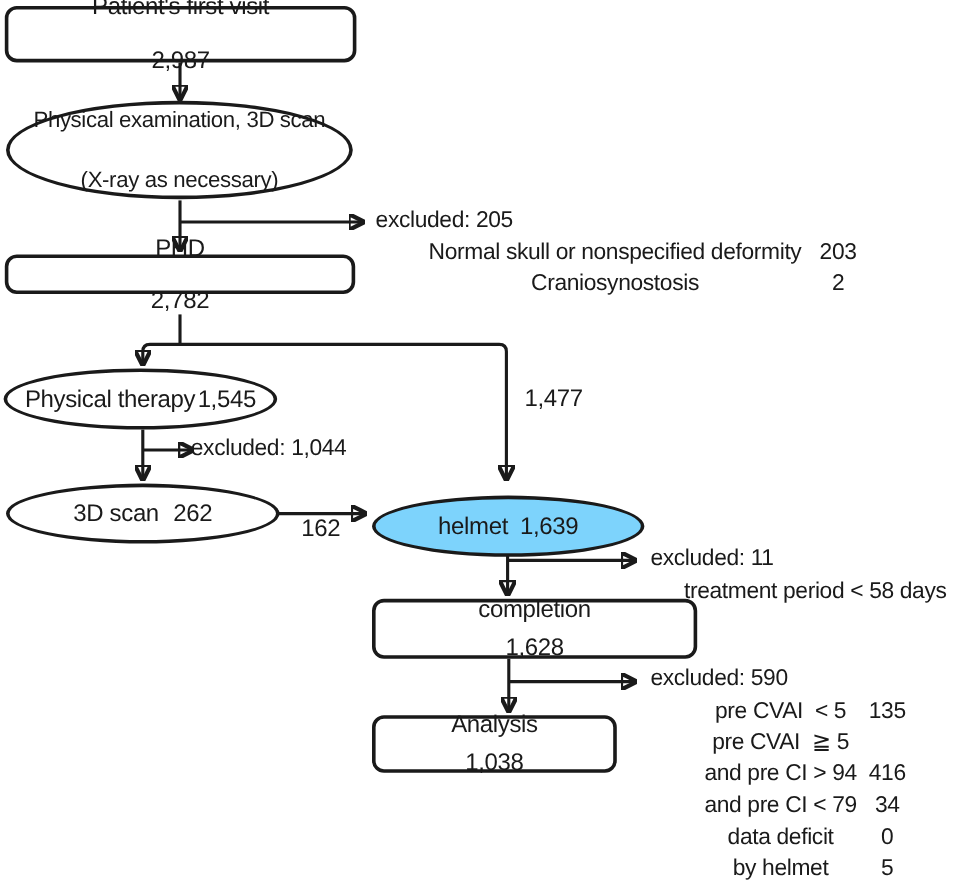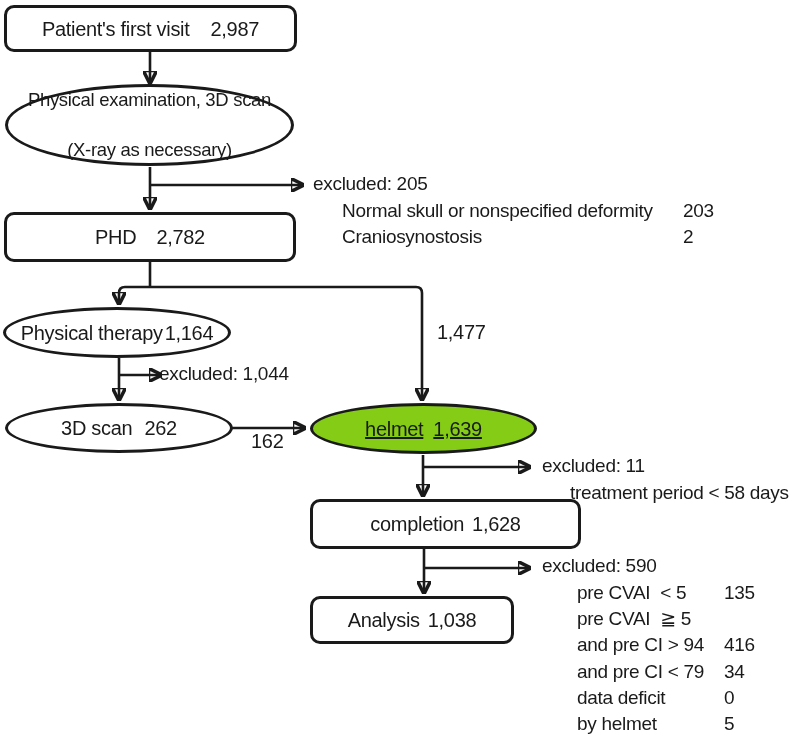--- a/index.html
+++ b/index.html
@@ -7,37 +7,37 @@
     position:relative;width:800px;height:737px;background:#ffffff;
     font-family:"Liberation Sans", sans-serif;color:#1a1a1a;overflow:hidden;
   }
   svg.connectors{position:absolute;left:0;top:0;width:800px;height:737px;}
   svg.connectors path{fill:none;stroke:#1a1a1a;stroke-width:2.6;}
   .node{
     position:absolute;box-sizing:border-box;border:3px solid #1a1a1a;background:#fff;
     display:flex;align-items:center;justify-content:center;
     font-size:20px;letter-spacing:-0.3px;white-space:nowrap;line-height:1.2;
   }
-  .rect{border-radius:10px;}
+  .rect{border-radius:10px;flex-direction:column;}
   .ellipse{border-radius:50%;gap:24px;}
   .node.multiline{flex-direction:column;font-size:18.5px;line-height:1.4;}
   .node .count{display:inline-block;}
   .ann{position:absolute;font-size:19px;letter-spacing:-0.3px;white-space:pre;line-height:20px;}
   .edge-label{position:absolute;font-size:20px;letter-spacing:-0.3px;white-space:nowrap;}
-  .xlist{position:absolute;display:grid;font-size:19px;letter-spacing:-0.3px;white-space:pre;}
+  .xlist{position:absolute;display:grid;font-size:19px;letter-spacing:-0.3px;white-space:pre;text-align:center;}
   .xlist span{display:block;}
   #excl-exam-list{left:342px;top:198px;grid-template-columns:341px auto;grid-auto-rows:26px;line-height:26px;}
   #excl-completion-list{left:577px;top:580px;grid-template-columns:147px auto;grid-auto-rows:26.2px;line-height:26.2px;}
   
   #node-first-visit{left:4px;top:5px;width:293px;height:47px;gap:21px;}
   #node-exam{left:5px;top:84px;width:289px;height:82px;}
-  #node-phd{left:4px;top:212px;width:292px;height:50px;gap:20px;}
+  #node-phd{left:4px;top:212px;width:292px;height:33px;gap:20px;}
   #node-physical-therapy{left:3px;top:307px;width:228px;height:51px;gap:2px;}
   #node-3d-scan{left:5px;top:403px;width:228px;height:50px;gap:12px;}
-  #node-helmet{left:310px;top:403px;width:227px;height:51px;gap:10px;background:#84cc16;text-decoration:underline;}
+  #node-helmet{left:310px;top:413px;width:227px;height:51px;gap:10px;background:#7dd3fc;}
   #node-completion{left:310px;top:499px;width:271px;height:50px;gap:8px;}
   #node-analysis{left:310px;top:596px;width:204px;height:48px;gap:8px;}
 </style>
 </head>
 <body>
 
 <div class="canvas">
 
   <svg class="connectors" viewBox="0 0 800 737">
     <defs>
@@ -70,21 +70,21 @@
     <span>(X-ray as necessary)</span>
   </div>
 
   <div class="node rect" id="node-phd">
     <span>PHD</span>
     <span class="count">2,782</span>
   </div>
 
   <div class="node ellipse" id="node-physical-therapy">
     <span>Physical therapy</span>
-    <span class="count">1,164</span>
+    <span class="count">1,545</span>
   </div>
 
   <div class="node ellipse" id="node-3d-scan">
     <span>3D scan</span>
     <span class="count">262</span>
   </div>
 
   <div class="node ellipse" id="node-helmet">
     <span>helmet</span>
     <span class="count">1,639</span>

